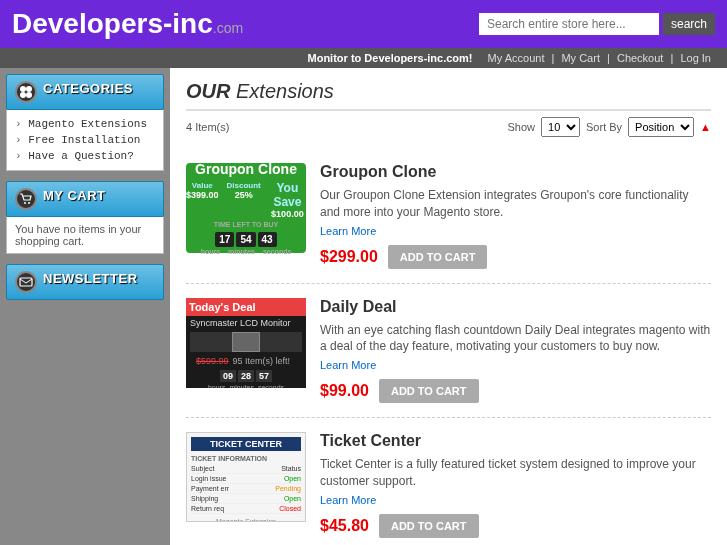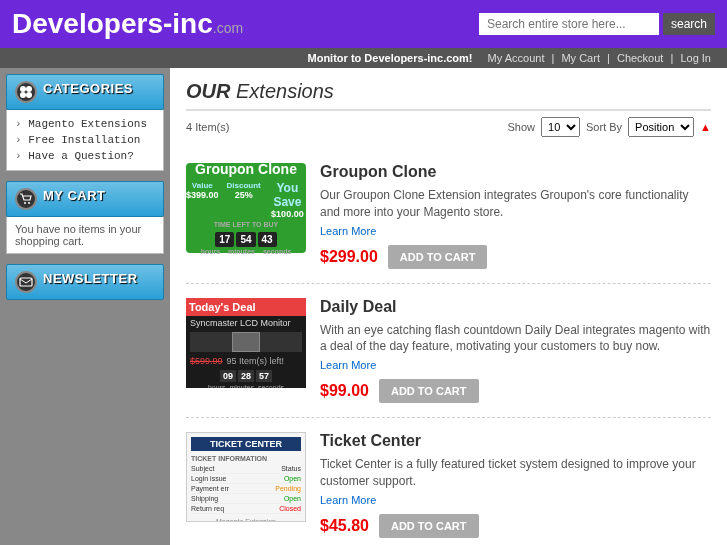--- a/index.html
+++ b/index.html
@@ -69,21 +69,21 @@
     .groupon-values { display: flex; gap: 8px; font-size: 9px; text-align: center; margin-top: 4px; width: 100%; justify-content: space-between; }
     .groupon-countdown { display: flex; gap: 2px; margin-top: 4px; }
     .count-block { background: #222; color: white; padding: 2px 4px; font-size: 10px; font-weight: bold; border-radius: 2px; }
 
     
     .deal-thumb { background: #1a1a1a; width: 120px; height: 90px; display: flex; flex-direction: column; color: white; font-size: 9px; overflow: hidden; }
     .deal-header { background: #e84040; padding: 3px; font-weight: bold; font-size: 11px; }
     .deal-product { font-size: 9px; padding: 2px 4px; color: #ddd; }
     .deal-monitor { background: #333; height: 30px; margin: 2px 4px; display: flex; align-items: center; justify-content: center; }
     .deal-monitor-icon { width: 28px; height: 20px; background: #666; border: 1px solid #888; }
-    .deal-price-row { padding: 2px 4px; display: flex; align-items: center; gap: 4px; }
+    .deal-price-row { padding: 2px 10px; display: flex; align-items: center; gap: 4px; }
     .deal-price-orig { color: #e84040; text-decoration: line-through; font-size: 9px; }
     .deal-items-left { font-size: 9px; color: #aaa; }
     .deal-countdown { display: flex; gap: 2px; padding: 2px 4px; justify-content: center; }
     .deal-count-block { background: #333; color: white; padding: 1px 3px; font-size: 9px; font-weight: bold; }
 
     
     .ticket-thumb { background: #f5f5f5; width: 120px; height: 90px; border: 1px solid #ccc; overflow: hidden; font-size: 8px; color: #333; padding: 4px; }
     .ticket-header { background: #1a3a6e; color: white; padding: 2px 4px; font-size: 9px; font-weight: bold; margin-bottom: 4px; text-align: center; }
     .ticket-rows { display: flex; flex-direction: column; gap: 1px; }
     .ticket-row { display: flex; justify-content: space-between; font-size: 7px; border-bottom: 1px solid #eee; padding-bottom: 1px; }

